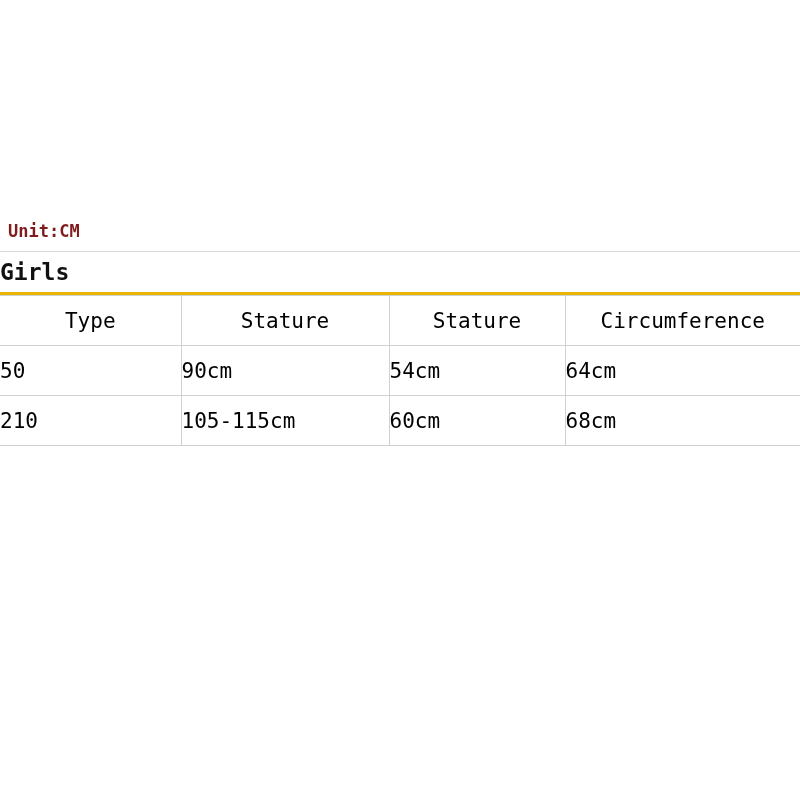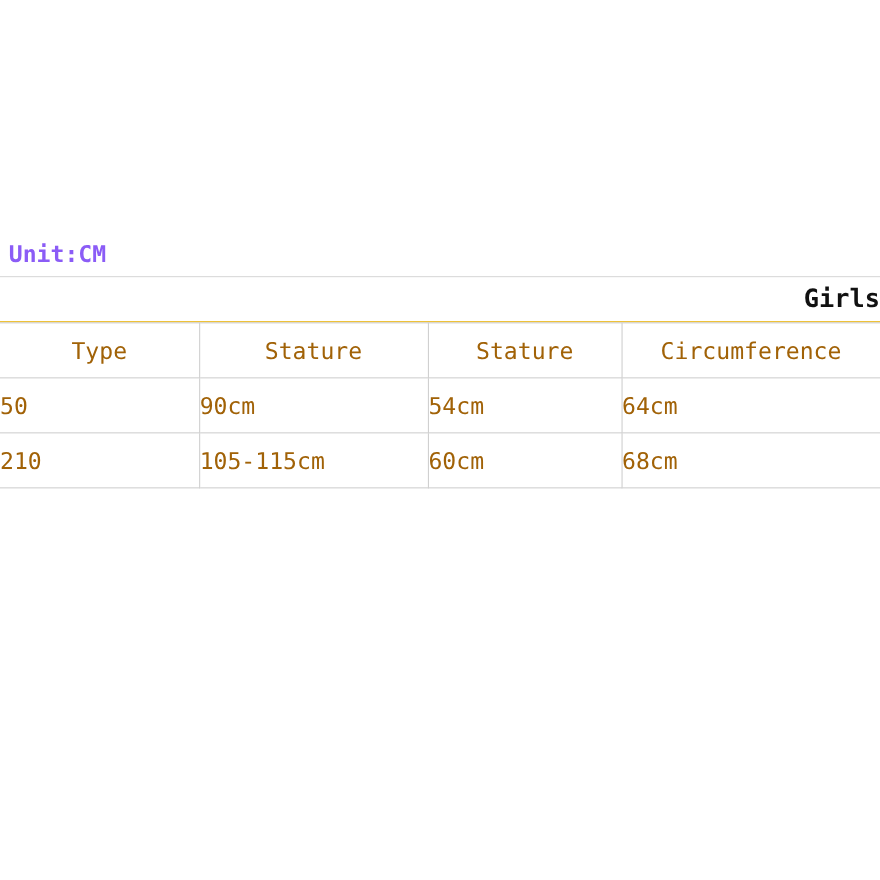--- a/index.html
+++ b/index.html
@@ -29,31 +29,31 @@
   }
   .unit-row {
     height: 42px;
     display: flex;
     align-items: center;
     padding-left: 8px;
     box-sizing: border-box;
     border-bottom: 1px solid #d9d9d9;
   }
   .unit-label {
-    font-size: 21px;
+    font-size: 17px;
     font-weight: bold;
     letter-spacing: 0px;
-    color: #8b5cf6;
+    color: #7f1d1d;
   }
   .title-row {
     height: 40px;
     display: flex;
     align-items: center;
-    justify-content: flex-end;
-    border-bottom: 1px solid #eab308;
+    justify-content: flex-start;
+    border-bottom: 3px solid #eab308;
   }
   .title-label {
     font-size: 23px;
     font-weight: bold;
     color: #111111;
   }
   table.size-table {
     border-collapse: collapse;
     width: 800px;
     table-layout: fixed;
@@ -65,21 +65,21 @@
 
   table.size-table th,
   table.size-table td {
     border: 1px solid #d0d0d0;
     border-left: none;
     border-right: 1px solid #d0d0d0;
     vertical-align: middle;
     height: 49px;
     font-size: 21px;
     font-weight: normal;
-    color: #a16207;
+    color: #000000;
     padding: 0;
   }
   table.size-table th {
     font-weight: normal;
   }
   table.size-table tr > th:last-child,
   table.size-table tr > td:last-child {
     border-right: none;
   }
   table.size-table tr:last-child th,

